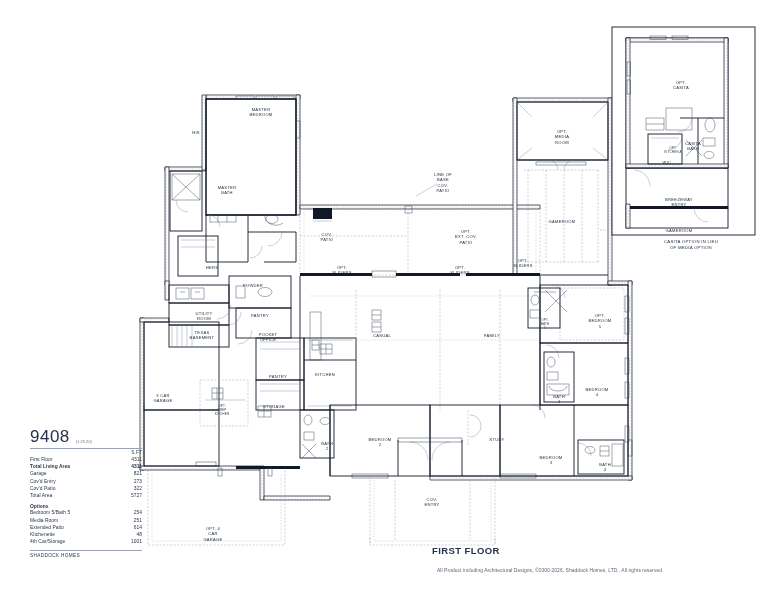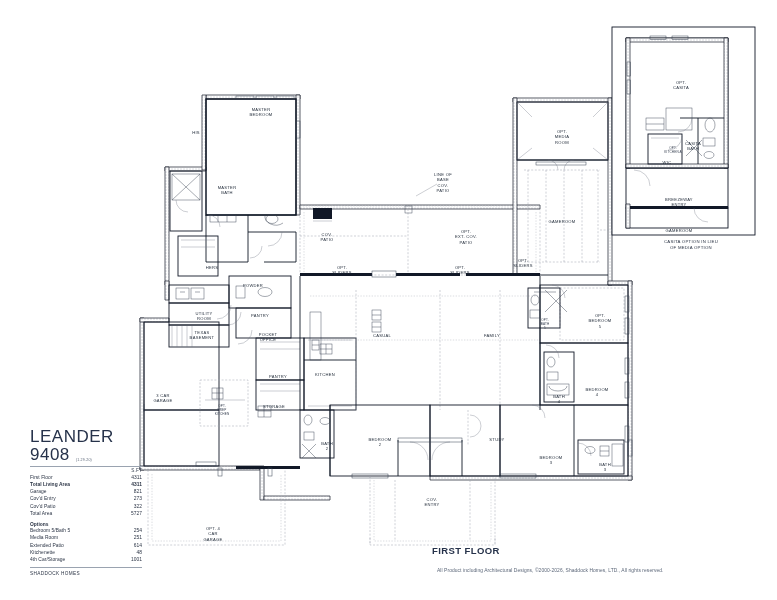--- a/index.html
+++ b/index.html
@@ -428,21 +428,20 @@
 BATH</div>
     <div class="rlbl" style="left: 667px; top: 160px;">WIC</div>
     <div class="rlbl" style="left: 679px; top: 197px;">BREEZEWAY
 ENTRY</div>
     <div class="rlbl" style="left: 679px; top: 228px;">GAMEROOM</div>
     <div class="rlbl tiny" style="left: 673px; top: 146px;">OPT.
 KITCHEN A</div>
   </div>
 
 <div class="titleblock">
-  <div class="tb-name">LEANDER</div>
   <div class="tb-numrow">
     <span class="tb-num">9408</span>
     <span class="tb-sup">(1.29.20)</span>
   </div>
   <div class="tb-rule"></div>
   <div class="tb-unit">S.FT</div>
   <div id="area-rows">
       <div class="tb-row">
         <span>First Floor</span>
         <span>4311</span>

